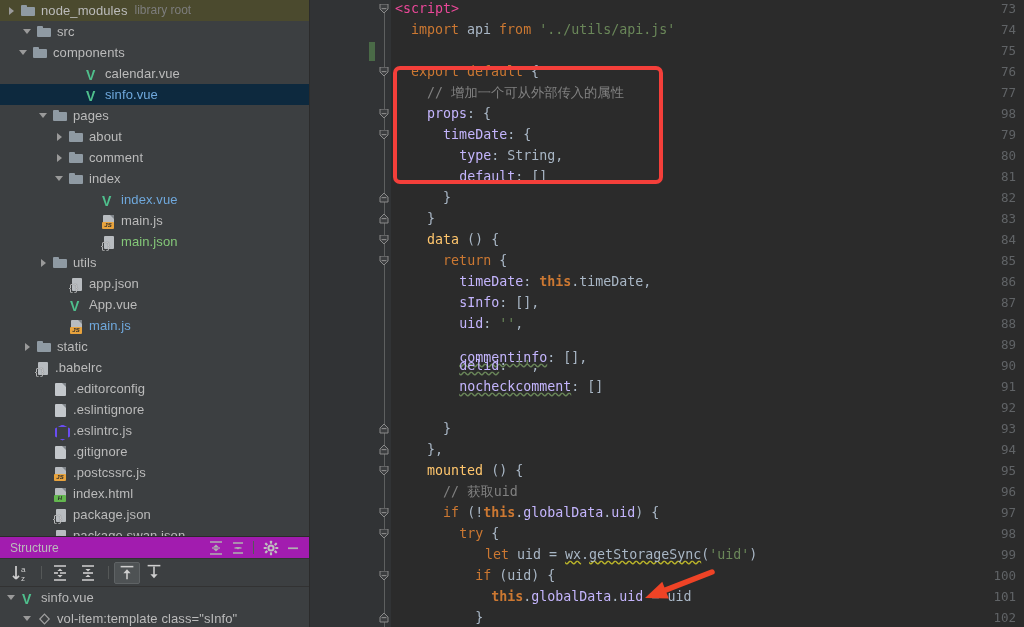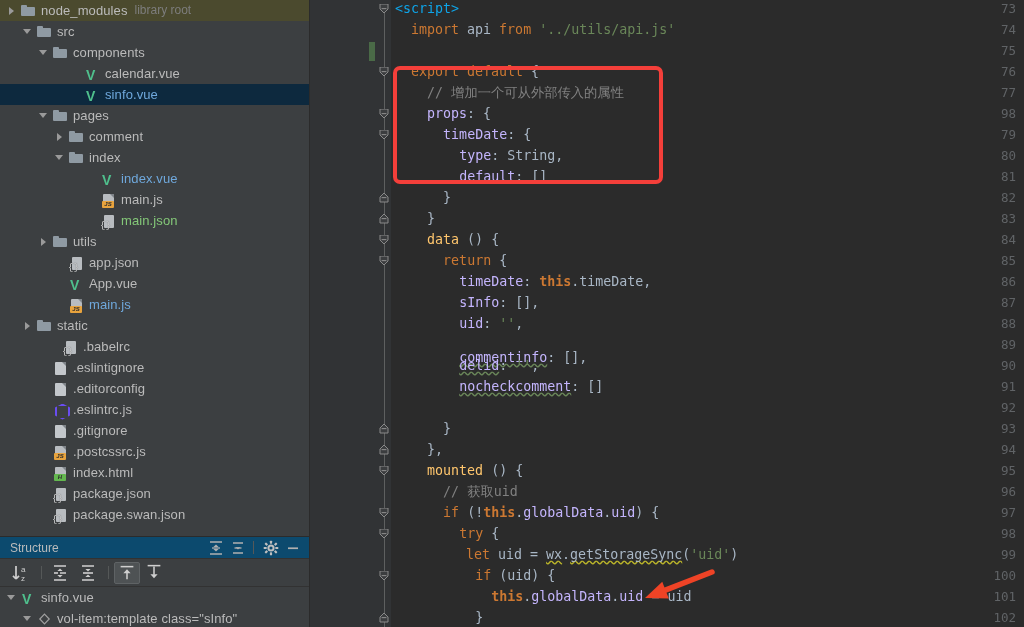--- a/index.html
+++ b/index.html
@@ -90,21 +90,21 @@
     border:2px solid #6a4df2;
     clip-path:polygon(50% 0,100% 25%,100% 75%,50% 100%,0 75%,0 25%);
   }
   
   .c-def{color:#bbbbbb;}
   .c-blue{color:#6fa8dc;}
   .c-greenlt{color:#84c878;}
 
   
   .structhdr{
-    height:22px;background:#0c4a6e;border-top:1px solid #2b2b2b;
+    height:22px;background:#a21caf;border-top:1px solid #2b2b2b;
     display:flex;align-items:center;padding:0 6px 0 10px;box-sizing:border-box;
   }
   .structhdr .t{font-size:12px;color:#bbbbbb;flex:1;}
   .hicon{width:20px;height:20px;position:relative;margin-left:2px;cursor:default;}
   .sep{width:1px;height:13px;background:#555858;margin:0 5px;}
   .structtb{
     height:28px;background:#3c3f41;border-top:1px solid #323232;
     display:flex;align-items:center;padding:0 6px 0 8px;box-sizing:border-box;
   }
   .tbbtn{width:26px;height:22px;position:relative;margin-right:2px;border-radius:2px;}
@@ -132,21 +132,21 @@
     font-family:"DejaVu Sans Mono","Liberation Mono",monospace;
     padding-right:8px;box-sizing:border-box;
   }
   .cl{
     position:absolute;left:0;height:21px;line-height:21px;white-space:pre;
     font-size:13.3px;font-family:"DejaVu Sans Mono","Liberation Mono",monospace;
     color:#a9b7c6;
   }
   .k{color:#cc7832;text-align:center;}          
   .kb{color:#cc7832;font-weight:bold;}
-  .tag{color:#0ea5e9;}        
+  .tag{color:#ec4899;}        
   .str{color:#6a8759;}        
   .cmt{color:#808080;}        
   .fn{color:#ffc66d;}         
   .prop{color:#c4b5fd;}
   .txt{color:#a9b7c6;}
   .err{text-decoration:underline wavy #6a8759;text-decoration-skip-ink:none;}
   .warnu{text-decoration:underline wavy #bbb529;text-decoration-skip-ink:none;}
   .vline{position:absolute;left:6px;width:1px;background:#5e6060;}
   .changebar{position:absolute;left:59px;width:6px;background:#4a6a47;}
 
@@ -169,39 +169,44 @@
           <span class="arrow closed"></span>
           <span class="ico ic-folder"></span>
           <span class="lbl c-def">node_modules</span>
           <span class="tail">library root</span>
         </div>
         <div class="trow" style="padding-left:22px">
           <span class="arrow open"></span>
           <span class="ico ic-folder"></span>
           <span class="lbl c-def">src</span>
         </div>
-        <div class="trow" style="padding-left:38px">
+        <div class="trow" style="padding-left:18px">
           <span class="arrow open"></span>
           <span class="ico ic-folder"></span>
           <span class="lbl c-def">components</span>
         </div>
         <div class="trow" style="padding-left:70px">
           <span class="arrow"></span>
           <span class="ico ic-vue"></span>
           <span class="lbl c-def">calendar.vue</span>
         </div>
         <div class="trow sel" style="padding-left:70px">
           <span class="arrow"></span>
           <span class="ico ic-vue"></span>
           <span class="lbl c-blue">sinfo.vue</span>
         </div>
         <div class="trow" style="padding-left:38px">
           <span class="arrow open"></span>
           <span class="ico ic-folder"></span>
           <span class="lbl c-def">pages</span>
+        </div>
+        <div class="trow" style="padding-left:54px">
+          <span class="arrow closed"></span>
+          <span class="ico ic-folder"></span>
+          <span class="lbl c-def">about</span>
         </div>
         <div class="trow" style="padding-left:54px">
           <span class="arrow closed"></span>
           <span class="ico ic-folder"></span>
           <span class="lbl c-def">comment</span>
         </div>
         <div class="trow" style="padding-left:54px">
           <span class="arrow open"></span>
           <span class="ico ic-folder"></span>
           <span class="lbl c-def">index</span>
@@ -243,34 +248,34 @@
           <span class="ico sheet">
             <i class="badge js">JS</i>
           </span>
           <span class="lbl c-blue">main.js</span>
         </div>
         <div class="trow" style="padding-left:22px">
           <span class="arrow closed"></span>
           <span class="ico ic-folder"></span>
           <span class="lbl c-def">static</span>
         </div>
-        <div class="trow" style="padding-left:48px">
+        <div class="trow" style="padding-left:20px">
           <span class="arrow"></span>
           <span class="ico ic-json"></span>
           <span class="lbl c-def">.babelrc</span>
         </div>
         <div class="trow" style="padding-left:38px">
           <span class="arrow"></span>
           <span class="ico sheet plain"></span>
+          <span class="lbl c-def">.editorconfig</span>
+        </div>
+        <div class="trow" style="padding-left:38px">
+          <span class="arrow"></span>
+          <span class="ico sheet plain"></span>
           <span class="lbl c-def">.eslintignore</span>
-        </div>
-        <div class="trow" style="padding-left:38px">
-          <span class="arrow"></span>
-          <span class="ico sheet plain"></span>
-          <span class="lbl c-def">.editorconfig</span>
         </div>
         <div class="trow" style="padding-left:38px">
           <span class="arrow"></span>
           <span class="ico ic-eslint"></span>
           <span class="lbl c-def">.eslintrc.js</span>
         </div>
         <div class="trow" style="padding-left:38px">
           <span class="arrow"></span>
           <span class="ico sheet plain"></span>
           <span class="lbl c-def">.gitignore</span>
@@ -427,21 +432,21 @@
         <div class="cl" style="top:347px;left:68.16px"><span class="prop err">commentinfo</span><span class="txt">: [],</span></div>
         <div class="cl" style="top:355px;left:68.16px"><span class="prop err">delid</span><span class="txt">: </span><span class="str">''</span><span class="txt">,</span></div>
         <div class="cl" style="top:376px;left:68.16px"><span class="prop err">nocheckcomment</span><span class="txt">: []</span></div>
         <div class="cl" style="top:397px;left:4px"></div>
         <div class="cl" style="top:418px;left:52.12px"><span class="txt">}</span></div>
         <div class="cl" style="top:439px;left:36.08px"><span class="txt">},</span></div>
         <div class="cl" style="top:460px;left:36.08px"><span class="fn">mounted</span><span class="txt"> () {</span></div>
         <div class="cl" style="top:481px;left:52.12px"><span class="cmt">// 获取uid</span></div>
         <div class="cl" style="top:502px;left:52.12px"><span class="k">if</span><span class="txt"> (!</span><span class="kb">this</span><span class="txt">.</span><span class="prop">globalData</span><span class="txt">.</span><span class="prop">uid</span><span class="txt">) {</span></div>
         <div class="cl" style="top:523px;left:68.16px"><span class="k">try</span><span class="txt"> {</span></div>
-        <div class="cl" style="top:544px;left:75px"><span class="k">let</span><span class="txt"> uid = </span><span class="txt warnu">wx</span><span class="txt">.</span><span class="txt warnu">getStorageSync</span><span class="txt">(</span><span class="str">'uid'</span><span class="txt">)</span></div>
+        <div class="cl" style="top:544px;left:94px"><span class="k">let</span><span class="txt"> uid = </span><span class="txt warnu">wx</span><span class="txt">.</span><span class="txt warnu">getStorageSync</span><span class="txt">(</span><span class="str">'uid'</span><span class="txt">)</span></div>
         <div class="cl" style="top:565px;left:84.19999999999999px"><span class="k">if</span><span class="txt"> (uid) {</span></div>
         <div class="cl" style="top:586px;left:100.24px"><span class="kb">this</span><span class="txt">.</span><span class="prop">globalData</span><span class="txt">.</span><span class="prop">uid</span><span class="txt"> = uid</span></div>
         <div class="cl" style="top:607px;left:84.19999999999999px"><span class="txt">}</span></div>
       </div>
     <div id="gutternums">
         <div class="ln" style="top:-2px">73</div>
         <div class="ln" style="top:19px">74</div>
         <div class="ln" style="top:40px">75</div>
         <div class="ln" style="top:61px">76</div>
         <div class="ln" style="top:82px">77</div>

